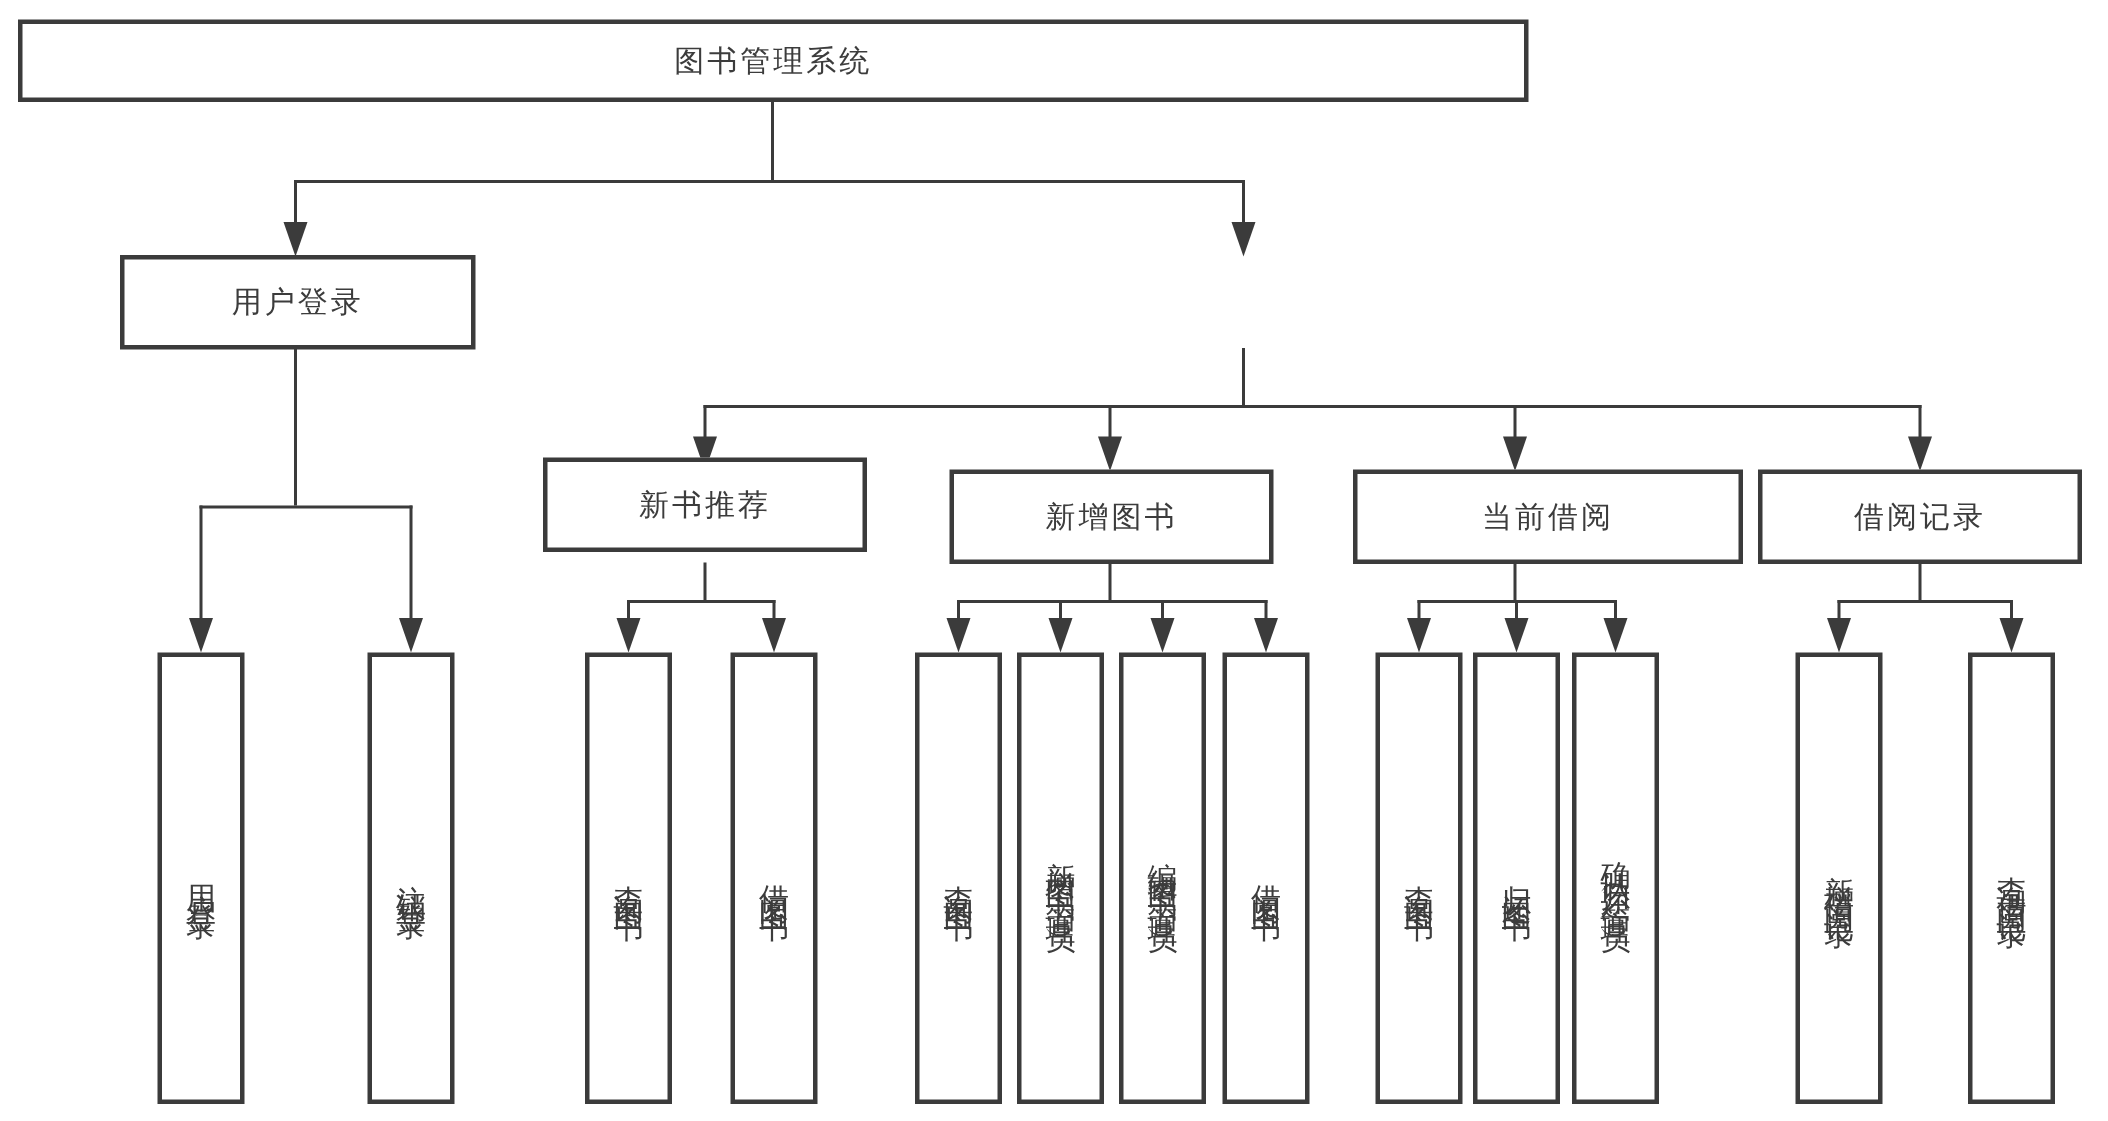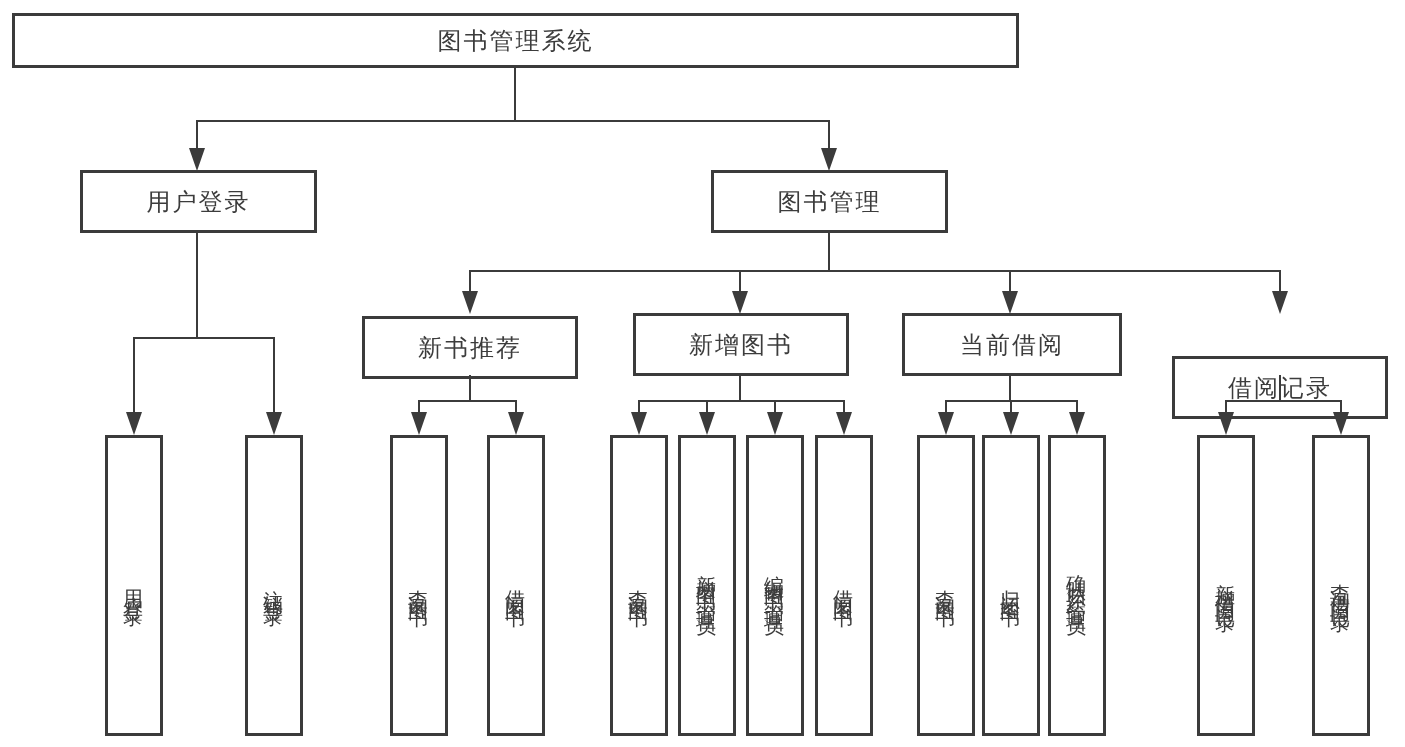--- a/index.html
+++ b/index.html
@@ -12,21 +12,21 @@
     overflow: hidden;
   }
   .box {
     position: absolute;
     box-sizing: border-box;
     border: 3px solid #3b3b3b;
     background: #ffffff;
     display: flex;
     align-items: center;
     justify-content: center;
-    font-size: 24px;
+    font-size: 20px;
     letter-spacing: 2px;
     color: #3c3c3c;
   }
   .leaf {
     position: absolute;
     box-sizing: border-box;
     border: 3px solid #3b3b3b;
     background: #ffffff;
     top: 435px;
     width: 58px;
@@ -73,23 +73,20 @@
     <div class="hl" style="left:196px; top:120px; width:634px;"></div>
     <div class="vl" style="left:196px; top:120px; height:28px;"></div>
     <div class="arw" style="left:189px; top:148px;"></div>
     <div class="vl" style="left:828px; top:120px; height:28px;"></div>
     <div class="arw" style="left:821px; top:148px;"></div>
   </div>
 
   <div class="box" style="left:80px; top:170px; width:237px; height:63px;">
     <span>用户登录</span>
   </div>
-  <div class="box" style="left:711px; top:170px; width:237px; height:63px;">
-    <span>图书管理</span>
-  </div>
 
   <div>
     <div class="vl" style="left:196px; top:232px; height:105px;"></div>
     <div class="hl" style="left:133px; top:337px; width:142px;"></div>
     <div class="vl" style="left:133px; top:337px; height:75px;"></div>
     <div class="arw" style="left:126px; top:412px;"></div>
     <div class="vl" style="left:273px; top:337px; height:75px;"></div>
     <div class="arw" style="left:266px; top:412px;"></div>
   </div>
 
@@ -99,30 +96,30 @@
     <div class="vl" style="left:469px; top:270px; height:22px;"></div>
     <div class="arw" style="left:462px; top:291px;"></div>
     <div class="vl" style="left:739px; top:270px; height:22px;"></div>
     <div class="arw" style="left:732px; top:291px;"></div>
     <div class="vl" style="left:1009px; top:270px; height:22px;"></div>
     <div class="arw" style="left:1002px; top:291px;"></div>
     <div class="vl" style="left:1279px; top:270px; height:22px;"></div>
     <div class="arw" style="left:1272px; top:291px;"></div>
   </div>
 
-  <div class="box" style="left:362px; top:316px; width:216px; height:63px;">
+  <div class="box" style="left:362px; top:305px; width:216px; height:63px;">
     <span>新书推荐</span>
   </div>
   <div class="box" style="left:633px; top:313px; width:216px; height:63px;">
     <span>新增图书</span>
   </div>
-  <div class="box" style="left:902px; top:313px; width:220px; height:63px;">
+  <div class="box" style="left:902px; top:313px; width:260px; height:63px;">
     <span>当前借阅</span>
   </div>
-  <div class="box" style="left:1172px; top:313px; width:216px; height:63px;margin-top:43px;">
+  <div class="box" style="left:1172px; top:313px; width:216px; height:63px;">
     <span>借阅记录</span>
   </div>
 
   <div>
     <div class="vl" style="left:469px; top:375px; height:25px;"></div>
     <div class="hl" style="left:418px; top:400px; width:99px;"></div>
     <div class="vl" style="left:418px; top:400px; height:13px;"></div>
     <div class="arw" style="left:411px; top:412px;"></div>
     <div class="vl" style="left:515px; top:400px; height:13px;"></div>
     <div class="arw" style="left:508px; top:412px;"></div>

